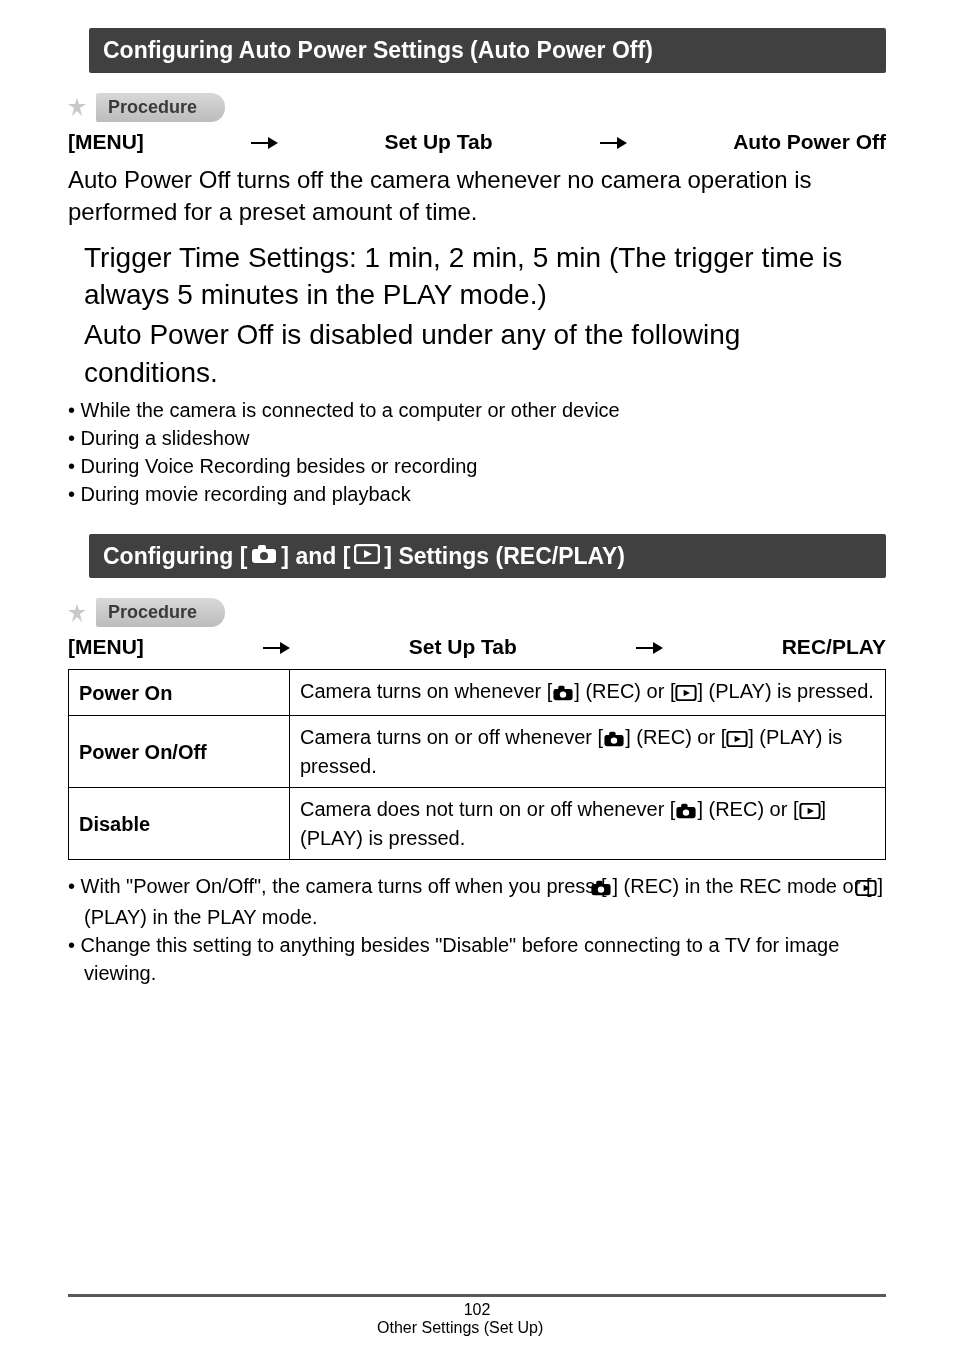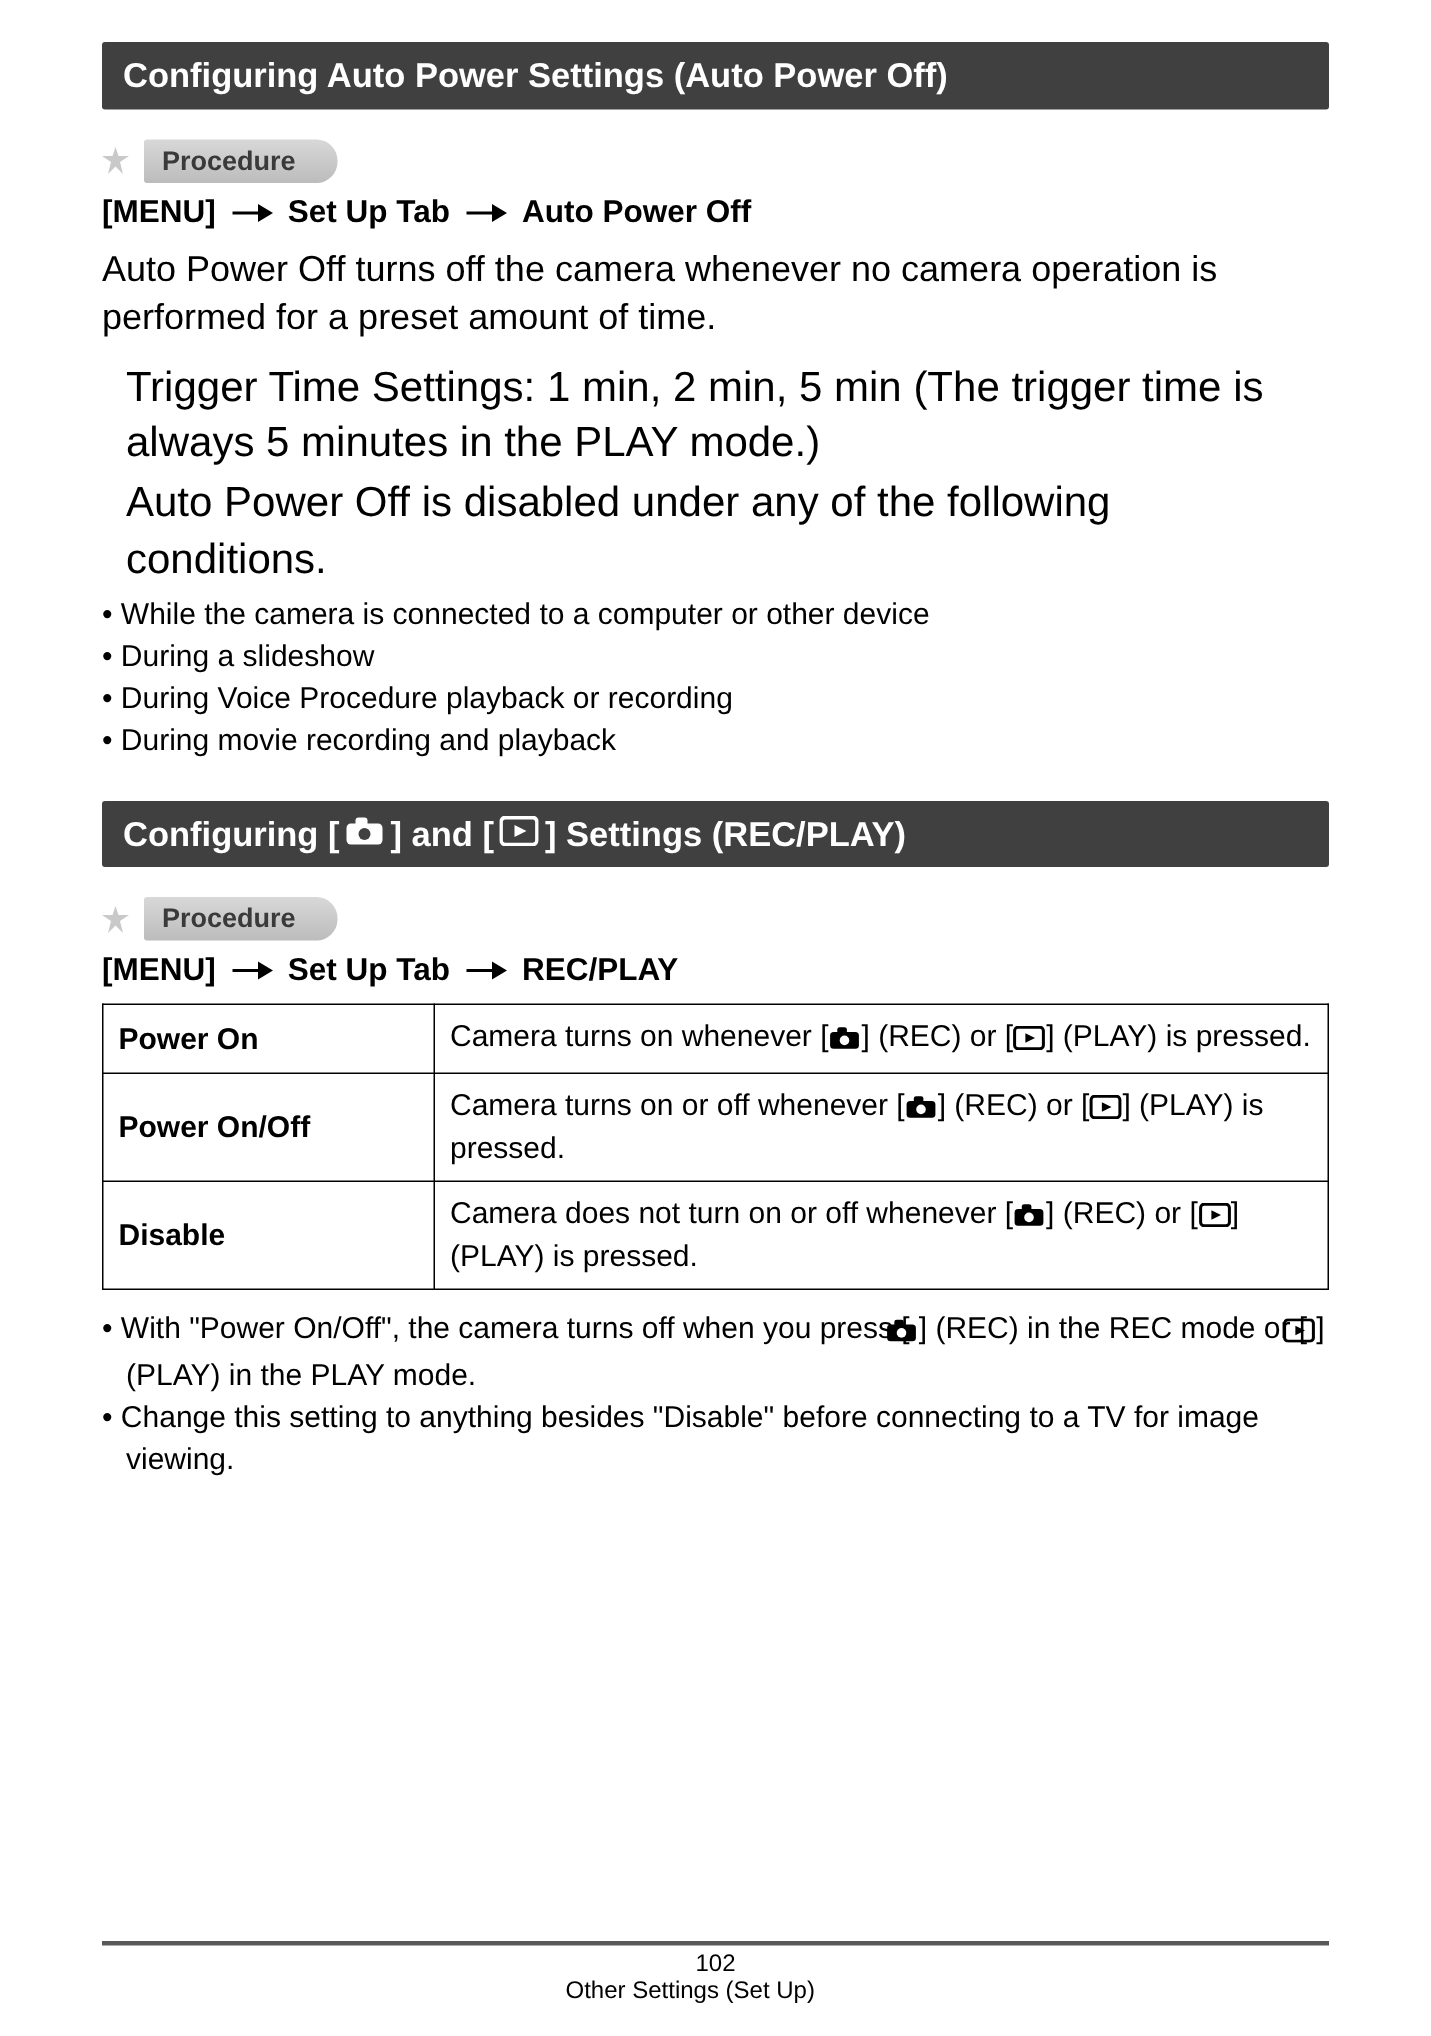--- a/index.html
+++ b/index.html
@@ -23,20 +23,21 @@
     color: #fff;
     font-size: 23px;
     font-weight: bold;
     padding: 8px 14px 8px 14px;
     border-radius: 2px;
     margin-bottom: 16px;
     line-height: 1.25;
     display: flex;
     gap: 4px;
     flex-wrap: wrap;
+    margin-left: 21px;
   }
   .procedure {
     display: flex;
     align-items: center;
     margin: 20px 0 8px 0;
   }
   .procedure .starburst {
     width: 18px;
     height: 18px;
     display: inline-block;
@@ -51,20 +52,21 @@
     border-radius: 2px 14px 14px 2px;
   }
   .menu-path {
     font-weight: bold;
     font-size: 21px;
     margin: 6px 0 10px 0;
     display: flex;
     align-items: center;
     flex-wrap: wrap;
     gap: 10px;
+    justify-content: space-between;
   }
   .arrow {
     display: inline-block;
     width: 28px;
     height: 18px;
   }
   .para {
     font-size: 24px;
     line-height: 1.35;
     margin: 4px 0 10px 0;
@@ -162,21 +164,21 @@
   </div>
 
   <div class="para">Auto Power Off turns off the camera whenever no camera operation is performed for a preset amount of time.</div>
 
   <div class="note-line">Trigger Time Settings: 1 min, 2 min, 5 min (The trigger time is always 5 minutes in the PLAY mode.)</div>
   <div class="note-line">Auto Power Off is disabled under any of the following conditions.</div>
 
   <ul class="bullets">
     <li>While the camera is connected to a computer or other device</li>
     <li>During a slideshow</li>
-    <li>During Voice Procedure playback or recording</li>
+    <li>During Voice Recording besides or recording</li>
     <li>During movie recording and playback</li>
   </ul>
 
   <div class="section-bar">
     <span>Configuring [</span>
     <span class="inline-icon">
       <svg width="26" height="20" viewBox="0 0 26 20">
         <rect x="1" y="5" width="24" height="14" rx="3" fill="#fff"></rect>
         <rect x="7" y="1" width="8" height="6" rx="2" fill="#fff"></rect>
         <circle cx="13" cy="12" r="4" fill="#404040"></circle>

